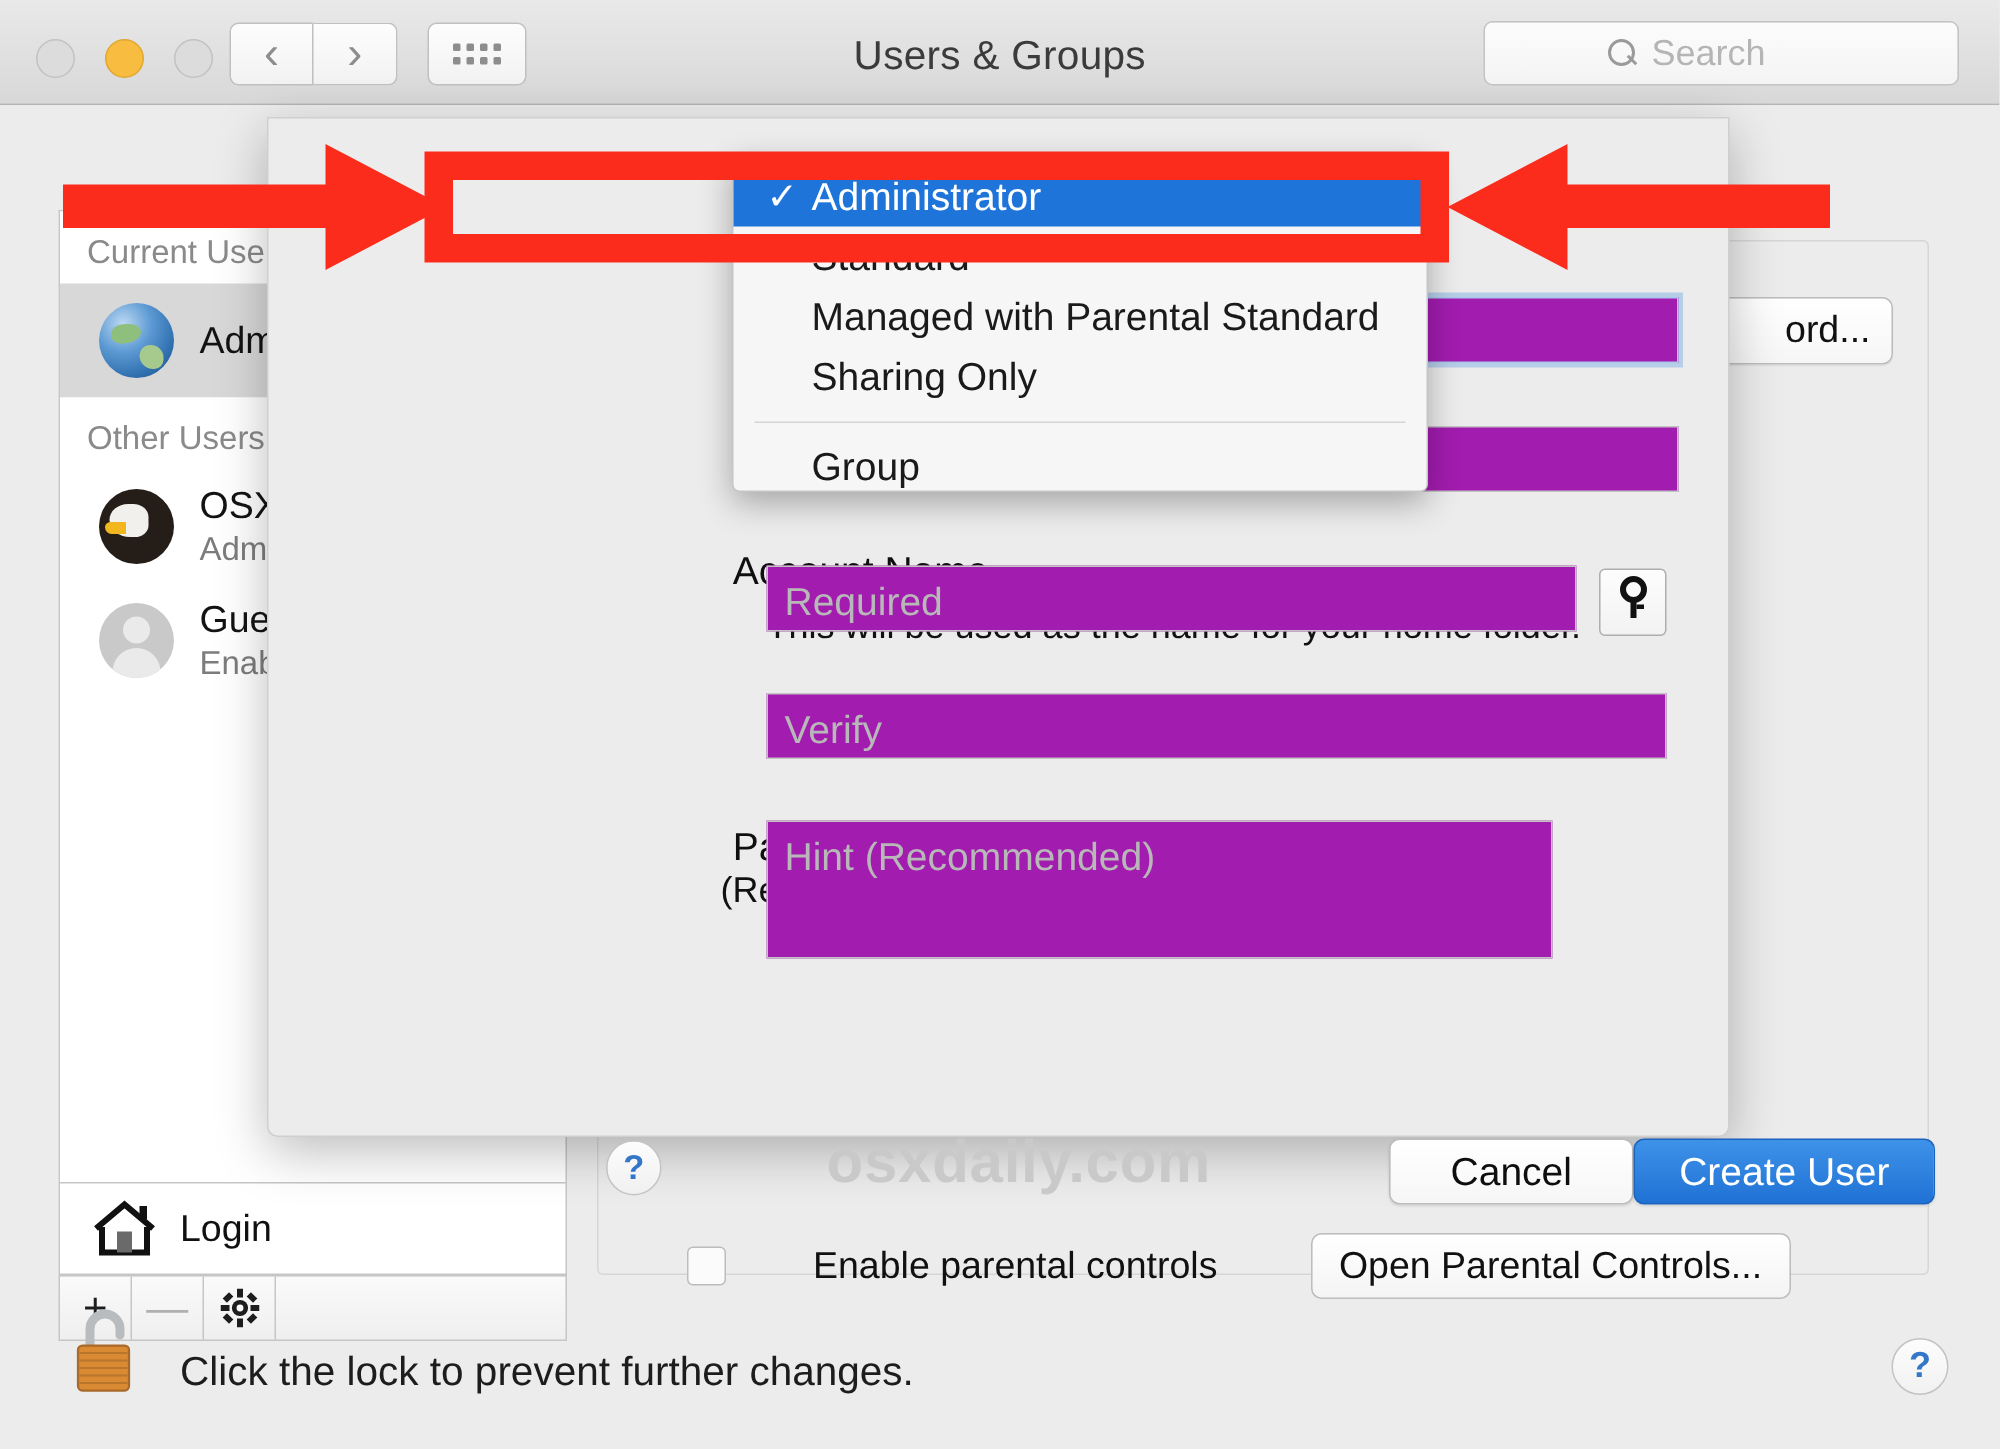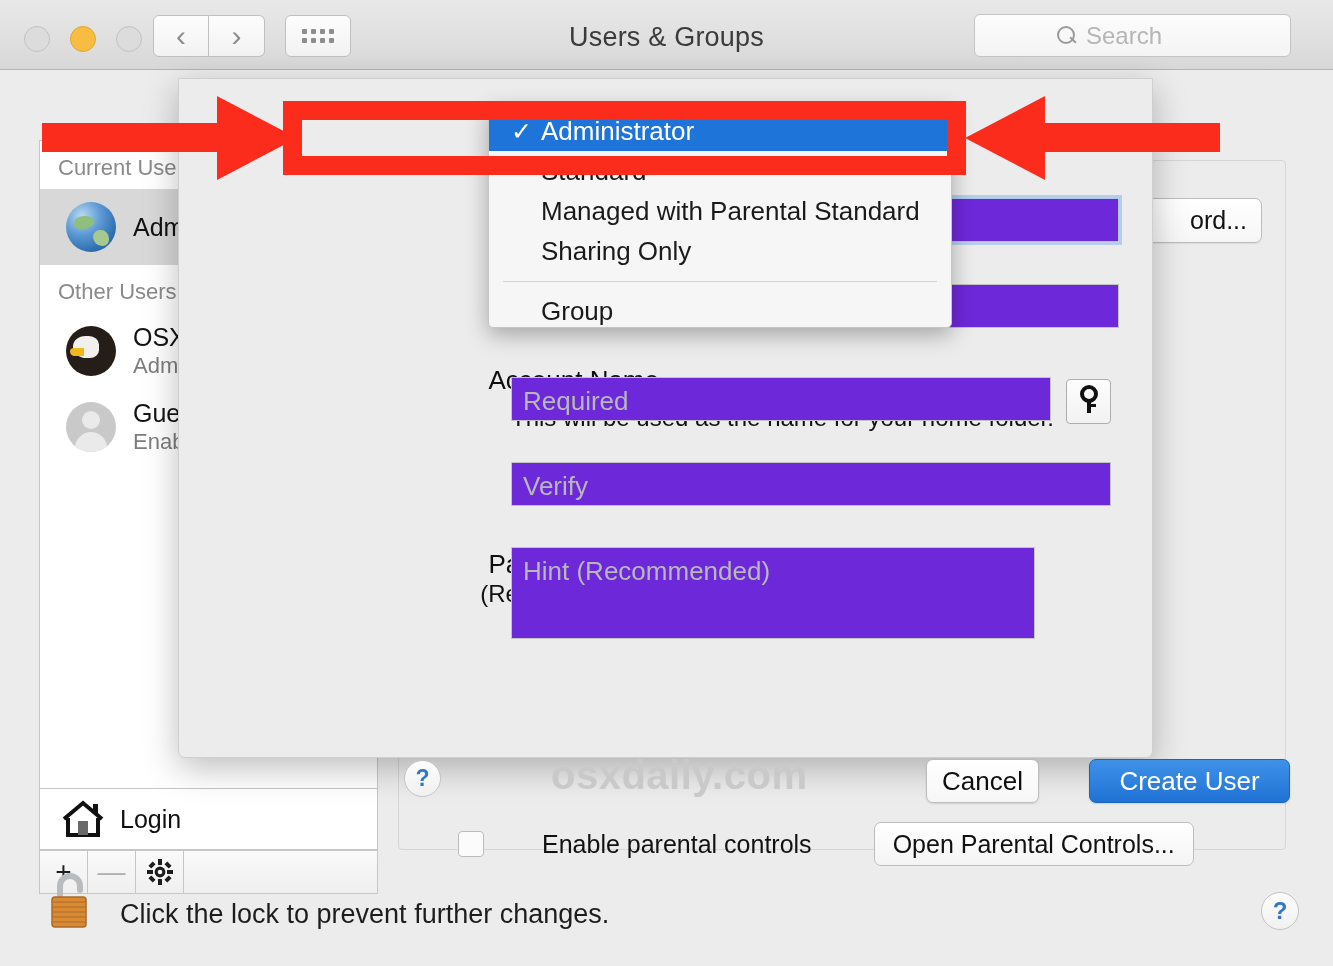--- a/index.html
+++ b/index.html
@@ -41,21 +41,21 @@
   }
   .griddots { display:grid; grid-template-columns:repeat(4,5px); gap:4px; }
   .griddots i { width:5px; height:5px; background:#8d8d8d; border-radius:1px; display:block; }
 
   .wintitle {
     position:absolute; left:0; top:22px; width:1333px; text-align:center;
     font-size:27px; color:#3b3b3b; letter-spacing:.2px;
   }
 
   .searchbox {
-    position:absolute; right:42px; top:14px; width:317px; height:43px;
+    position:absolute; right:27px; top:14px; width:317px; height:43px;
     background:linear-gradient(to bottom,#fcfcfc,#f4f4f4);
     border:1px solid #c4c4c4; border-radius:6px;
     display:flex; align-items:center;
   }
   .searchbox .magnifier { position:relative; margin-left:82px; width:20px; height:20px; }
   .searchbox .magnifier::before {
     content:""; position:absolute; left:0; top:0;
     width:14px; height:14px; border:2px solid #9a9a9a; border-radius:50%;
   }
   .searchbox .magnifier::after {
@@ -171,21 +171,21 @@
   .sheet {
     position:absolute; left:178px; top:78px; width:975px; height:680px;
     background:#ececec; border:1px solid #cfcfcf;
     border-radius:0 0 7px 7px;
     box-shadow:0 10px 34px rgba(0,0,0,.26);
   }
   .frow { position:absolute; display:flex; align-items:flex-start; }
   .flabel { font-size:26px; color:#0f0f0f; text-align:right; }
   .flabel.sub { font-size:24px; color:#111; }
   .fbox {
-    background:#6d28d9; border:1px solid #c3c3c3;
+    background:#a21caf; border:1px solid #c3c3c3;
     font-size:26px; color:#b8b8b8; padding:8px 11px;
   }
   .fbox.focused { border:1px solid #a9c8ec; box-shadow:0 0 0 3px rgba(120,170,230,.45); }
 
   .keybtn {
     position:absolute; left:1066px; top:379px; width:45px; height:45px;
     background:linear-gradient(to bottom,#fdfdfd,#f2f2f2);
     border:1px solid #aeaeae; border-radius:4px;
     display:flex; align-items:center; justify-content:center;
   }
@@ -199,21 +199,21 @@
   .watermark {
     position:absolute; left:372px; top:674px;
     font-size:40px; font-weight:bold; color:#c9c9c9; letter-spacing:.5px;
   }
   .btn {
     position:absolute; height:44px; border-radius:7px;
     display:flex; align-items:center; justify-content:center;
     font-size:26px; box-shadow:0 1px 2px rgba(0,0,0,.12);
   }
   .btn.cancel {
-    left:747px; top:680px; width:113px;
+    left:747px; top:680px; width:163px;
     background:linear-gradient(to bottom,#ffffff,#f6f6f6);
     border:1px solid #bcbcbc; color:#0e0e0e;
   }
   .btn.create {
     left:910px; top:680px; width:201px;
     background:linear-gradient(to bottom,#3f92e8,#1f72d4);
     border:1px solid #1a64bd; color:#fff;
   }
 
   

